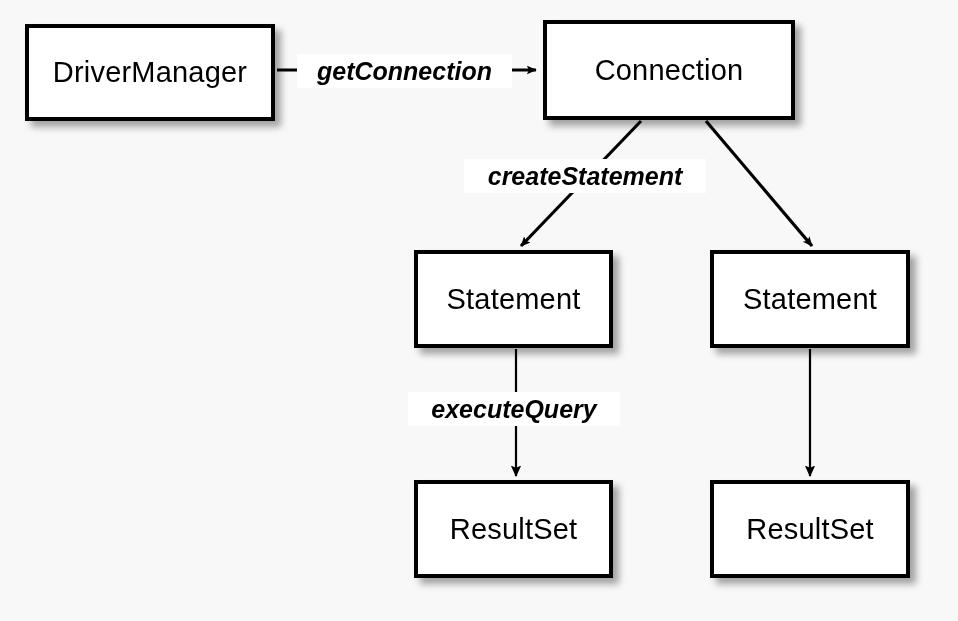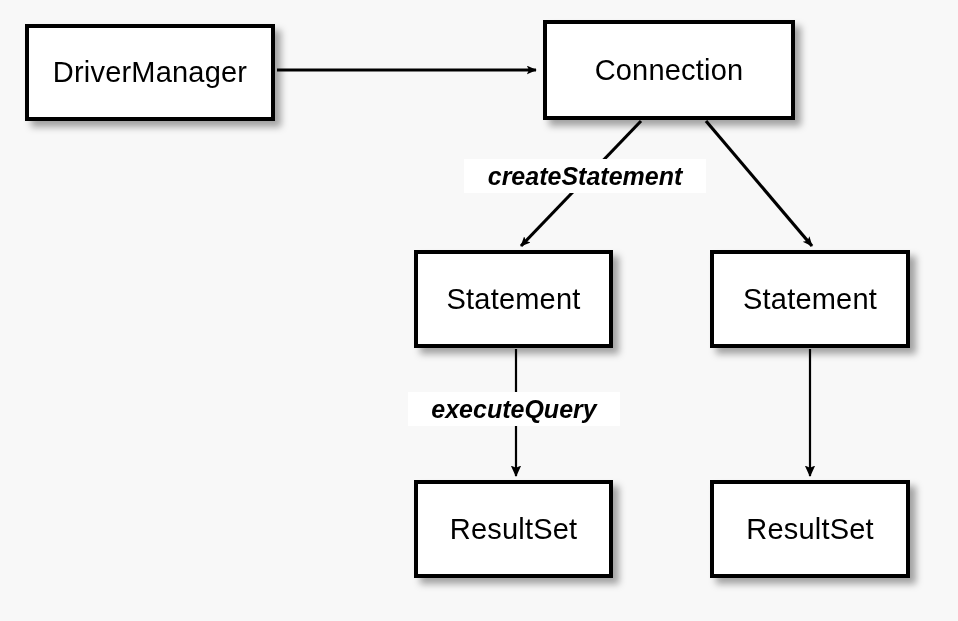--- a/index.html
+++ b/index.html
@@ -111,18 +111,19 @@
   </div>
 
   <div class="node" id="node-resultset-left">
     <span class="node-label">ResultSet</span>
   </div>
 
   <div class="node" id="node-resultset-right">
     <span class="node-label">ResultSet</span>
   </div>
 
+  <div class="edge-label" id="label-getconnection">getConnection</div>
 
   <div class="edge-label" id="label-executequery">executeQuery</div>
 
   <div class="edge-label" id="label-createstatement">createStatement</div>
 
 </div>
 
 </body></html>

